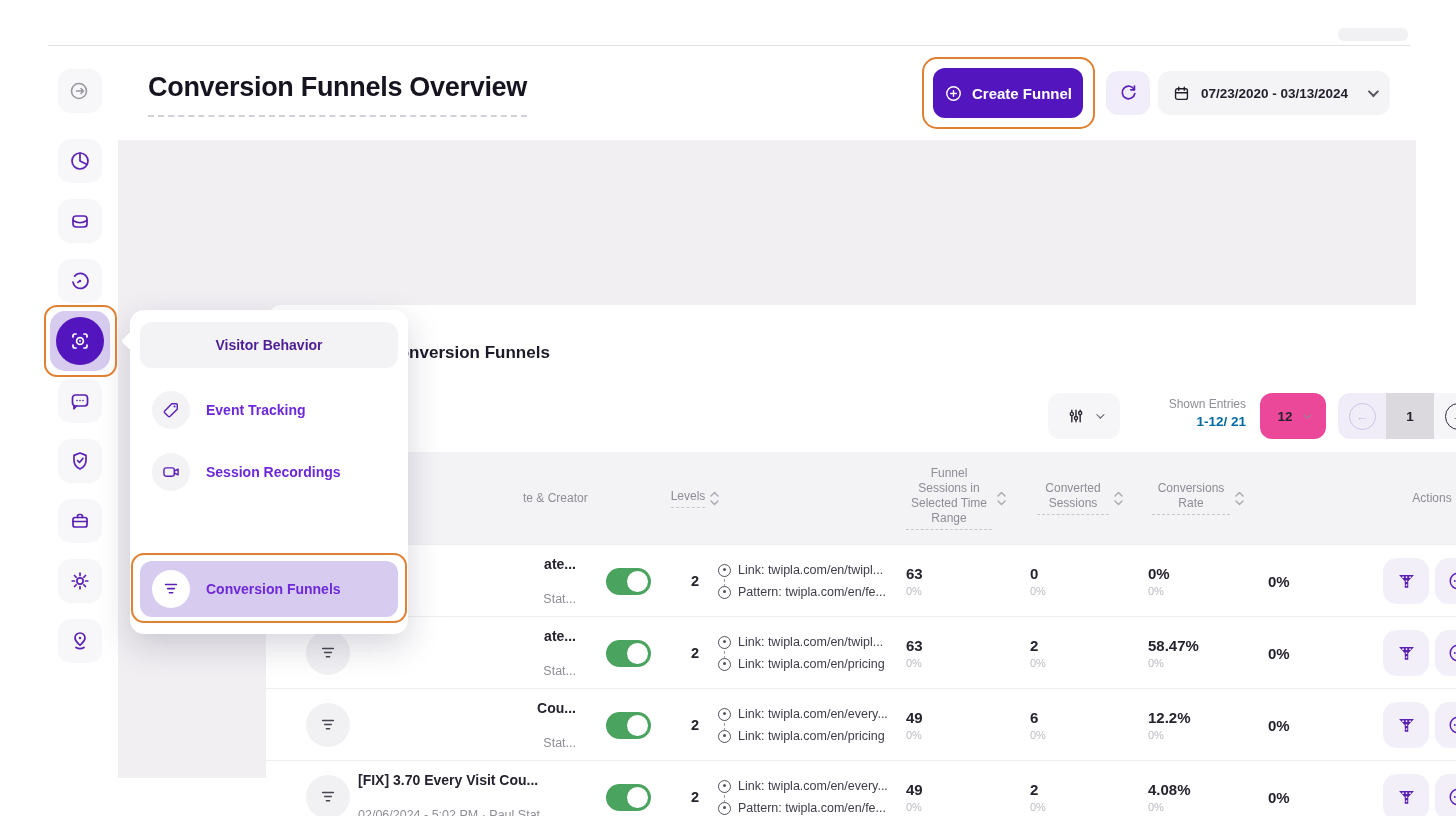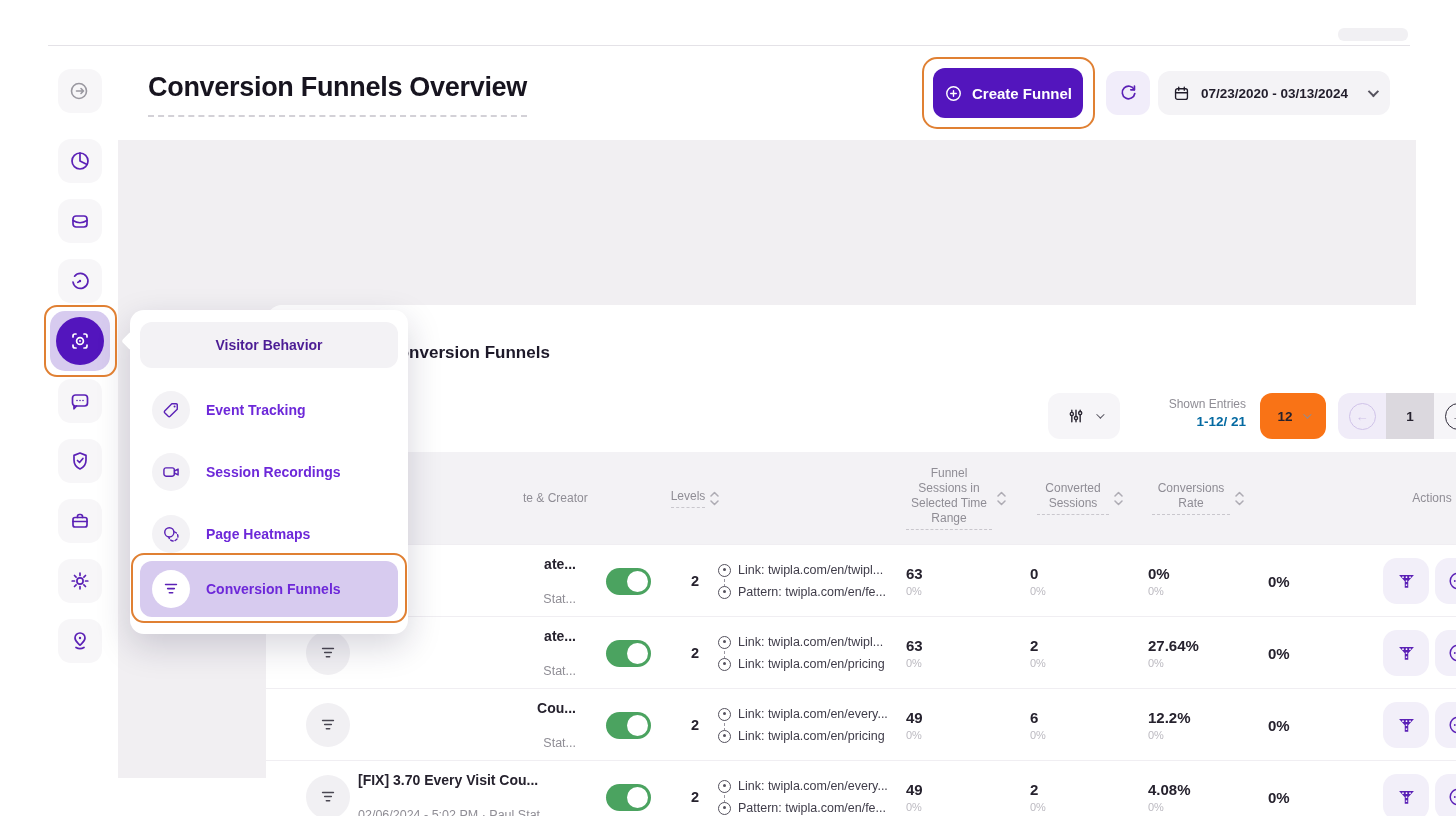--- a/index.html
+++ b/index.html
@@ -57,21 +57,21 @@
   .select-btn { left:28px; top:88px; width:112px; height:44px; border-radius:12px; background:#f6f5f8;
     display:flex; align-items:center; gap:10px; padding:0 14px; }
   .checkbox { width:17px; height:17px; border:1.6px solid #a6a4ac; border-radius:4px; background:#fff; }
   .select-label { font-size:13px; font-weight:700; color:#2b2733; }
 
   .filter-btn { left:782px; top:88px; width:72px; height:46px; border-radius:12px; background:#f6f5f8;
     display:flex; align-items:center; justify-content:center; gap:10px; }
   .shown { left:868px; top:92px; width:112px; text-align:right; }
   .shown-label { font-size:12px; color:#8f8d95; }
   .shown-value { font-size:13.5px; font-weight:700; color:#0369a1; margin-top:3px; }
-  .pagesize-btn { left:994px; top:88px; width:66px; height:46px; border-radius:12px; background:#f97316;
+  .pagesize-btn { left:994px; top:88px; width:66px; height:46px; border-radius:12px; background:#ec4899;
     display:flex; align-items:center; justify-content:center; gap:10px; }
   .pagesize-val { font-size:13.5px; font-weight:700; color:#26222e; }
   .pager { left:1072px; top:88px; width:144px; height:46px; display:flex; border-radius:12px; overflow:hidden; }
   .pager-cell { width:48px; height:46px; display:flex; align-items:center; justify-content:center; }
   .pager-prev { background:#f0ecf8; }
   .pager-page { background:#dbd8de; font-size:13.5px; font-weight:700; color:#26222e; }
   .pager-next { background:#f6f5f8; }
   .pg-circ { width:27px; height:27px; border-radius:50%; border:1.6px solid; display:flex; align-items:center; justify-content:center;
     font-size:13px; }
   .pg-prev-c { border-color:#cfc2e8; color:#cfc2e8; }
@@ -411,21 +411,21 @@
         </div>
         <div class="numcell c-sessions">
             <span class="num-main">63</span>
             <span class="num-sub">0%</span>
           </div>
         <div class="numcell c-converted">
             <span class="num-main">2</span>
             <span class="num-sub">0%</span>
           </div>
         <div class="numcell c-rate">
-            <span class="num-main">27.64%</span>
+            <span class="num-main">58.47%</span>
             <span class="num-sub">0%</span>
           </div>
         <div class="numcell c-expected">
             <span class="num-main">0%</span>
           </div>
         <div class="actions">
           <div class="act-btn">
             <svg width="21" height="21" viewBox="0 0 24 24">
                 <path d="M3.5 4.5h17L14 11.8V19h-4v-7.2Z" fill="#5b21b6"></path>
                 <circle cx="8" cy="7" r="1" fill="#fff"></circle>
@@ -588,29 +588,20 @@
     <div class="fly-item" style="top:134px;">
       <span class="fly-ic">
         <svg width="20" height="20" viewBox="0 0 24 24" fill="none" stroke="#5b21b6" stroke-width="1.7" stroke-linecap="round" stroke-linejoin="round">
             <rect x="3.5" y="7" width="12.5" height="10" rx="2.5"></rect>
             <path d="M16 10.8l4.5-2.3v7l-4.5-2.3"></path>
           </svg>
       </span>
       <span class="fly-label">Session Recordings</span>
     </div>
 
-    <div class="fly-item" style="top:196px;">
-      <span class="fly-ic">
-        <svg width="20" height="20" viewBox="0 0 24 24" fill="none" stroke="#5b21b6" stroke-width="1.7" stroke-linecap="round">
-            <circle cx="10" cy="10" r="5.5"></circle>
-            <path d="M15.8 9.4a5.5 5.5 0 1 1-6.4 6.4" stroke-dasharray="3 2.4"></path>
-          </svg>
-      </span>
-      <span class="fly-label">Page Heatmaps</span>
-    </div>
 
     <div class="fly-item active" style="top:251px;">
       <span class="fly-ic">
         <svg width="20" height="20" viewBox="0 0 24 24" fill="none" stroke="#5b21b6" stroke-width="1.9" stroke-linecap="round">
             <path d="M5.5 6.5h13M8 11.5h8M10 16.5h4"></path>
           </svg>
       </span>
       <span class="fly-label">Conversion Funnels</span>
     </div>
   </div>

